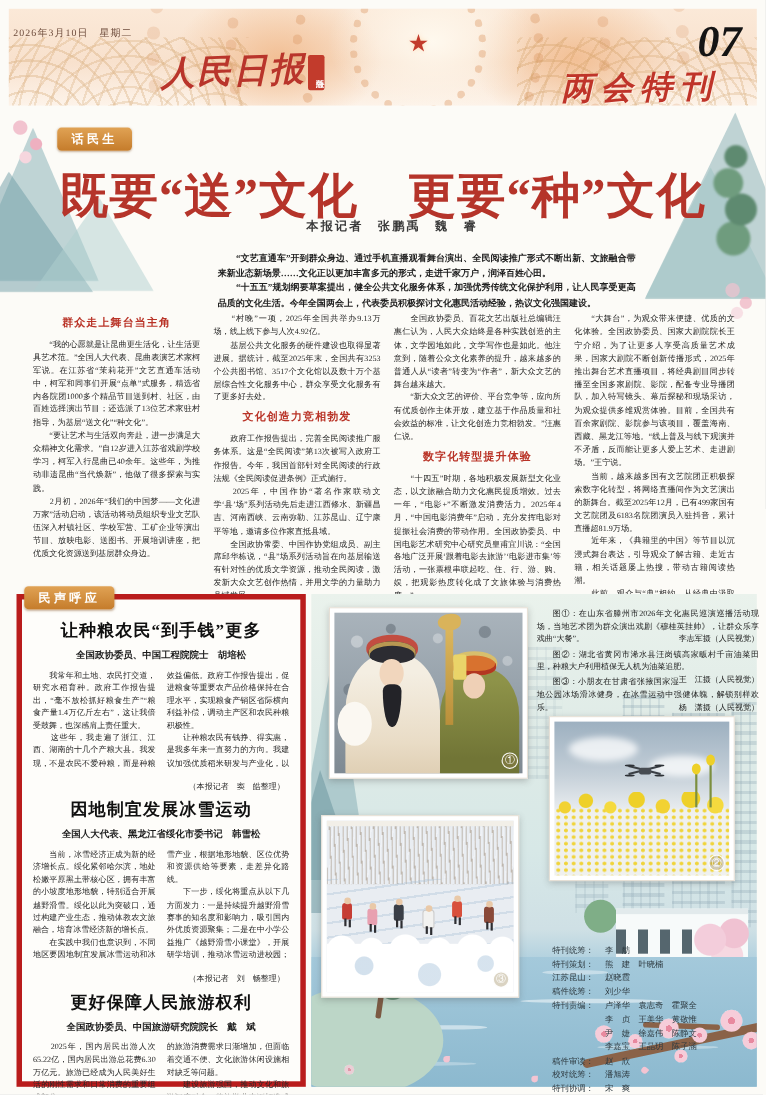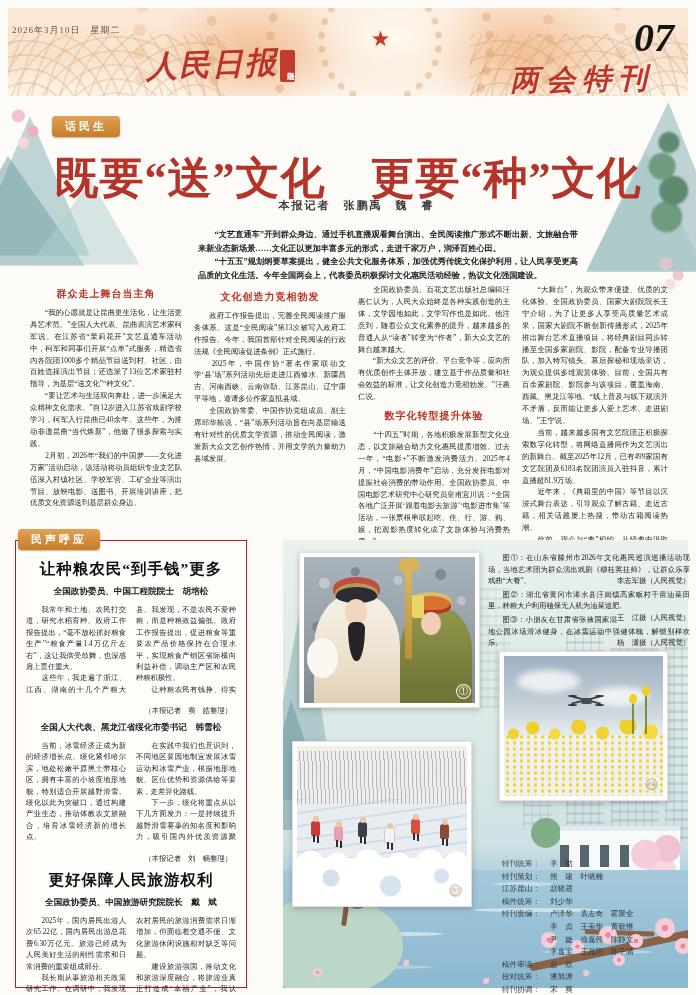--- a/index.html
+++ b/index.html
@@ -75,22 +75,22 @@
        text-align:justify;color:#262626;}
   .col .bodytext{white-space:pre-line;}
   .subhead{font-size:10px;font-weight:bold;color:#b93327;text-align:center;letter-spacing:1px;
            margin:7px 0 7px;}
   .c1{left:30px;top:288px;width:152px;} .c1 .subhead{margin-top:0;}
   .c2{left:194px;top:284px;width:152px;}
   .c3{left:358px;top:284px;width:152px;}
   .c4{left:522px;top:284px;width:146px;}
 
   
-  .voice{position:absolute;left:15px;top:540px;width:232px;height:448px;box-sizing:border-box;
-         border:1px solid #b91c1c;background:#fefdfa;padding:14px 10px 6px;z-index:5;}
+  .voice{position:absolute;left:15px;top:540px;width:263px;height:448px;box-sizing:border-box;
+         border:5px solid #b91c1c;background:#fefdfa;padding:14px 10px 6px;z-index:5;}
   .tag-voice{left:2px;top:-12px;position:absolute;}
   .vart{margin-bottom:6px;}
   .vtitle{text-align:center;font-size:15.5px;font-weight:900;color:#101010;letter-spacing:1px;margin:4px 0 6px;}
   .vauthor{text-align:center;font-size:8.6px;font-weight:bold;color:#1c1c1c;margin-bottom:6px;}
   .vbody{columns:2;column-gap:10px;font-size:7.3px;line-height:11.4px;text-align:justify;
          color:#262626;white-space:pre-line;overflow:hidden;}
   .vb1{max-height:100px;} .vb2{max-height:112px;} .vb3{max-height:88px;}
   .vcredit{text-align:right;font-size:7.3px;color:#262626;margin-top:2px;padding-right:4px;}
 
   
@@ -291,20 +291,22 @@
   <div class="intro">　　“文艺直通车”开到群众身边、通过手机直播观看舞台演出、全民阅读推广形式不断出新、文旅融合带来新业态新场景……文化正以更加丰富多元的形式，走进千家万户，润泽百姓心田。
 　　“十五五”规划纲要草案提出，健全公共文化服务体系，加强优秀传统文化保护利用，让人民享受更高品质的文化生活。今年全国两会上，代表委员积极探讨文化惠民活动经验，热议文化强国建设。</div>
 
   <div class="col c1">
     <div class="subhead">群众走上舞台当主角</div>
     <div class="bodytext">　　“我的心愿就是让昆曲更生活化，让生活更具艺术范。”全国人大代表、昆曲表演艺术家柯军说。在江苏省“茉莉花开”文艺直通车活动中，柯军和同事们开展“点单”式服务，精选省内各院团1000多个精品节目送到村、社区，由百姓选择演出节目；还选派了13位艺术家驻村指导，为基层“送文化”“种文化”。
 　　“要让艺术与生活双向奔赴，进一步满足大众精神文化需求。”自12岁进入江苏省戏剧学校学习，柯军入行昆曲已40余年。这些年，为推动非遗昆曲“当代焕新”，他做了很多探索与实践。
 　　2月初，2026年“我们的中国梦——文化进万家”活动启动，该活动将动员组织专业文艺队伍深入村镇社区、学校军营、工矿企业等演出节目、放映电影、送图书、开展培训讲座，把优质文化资源送到基层群众身边。</div>
   </div>
   <div class="col c2">
+    <div class="bodytext">　　“村晚”一项，2025年全国共举办9.13万场，线上线下参与人次4.92亿。
+　　基层公共文化服务的硬件建设也取得显著进展。据统计，截至2025年末，全国共有3253个公共图书馆、3517个文化馆以及数十万个基层综合性文化服务中心，群众享受文化服务有了更多好去处。</div>
     <div class="subhead">文化创造力竞相勃发</div>
     <div class="bodytext">　　政府工作报告提出，完善全民阅读推广服务体系。这是“全民阅读”第13次被写入政府工作报告。今年，我国首部针对全民阅读的行政法规《全民阅读促进条例》正式施行。
 　　2025年，中国作协“著名作家联动文学‘县’场”系列活动先后走进江西修水、新疆昌吉、河南西峡、云南弥勒、江苏昆山、辽宁康平等地，邀请多位作家直抵县域。
 　　全国政协常委、中国作协党组成员、副主席邱华栋说，“县”场系列活动旨在向基层输送有针对性的优质文学资源，推动全民阅读，激发新大众文艺创作热情，并用文学的力量助力县域发展。</div>
   </div>
   <div class="col c3">
     <div class="bodytext">　　全国政协委员、百花文艺出版社总编辑汪惠仁认为，人民大众始终是各种实践创造的主体，文学园地如此，文学写作也是如此。他注意到，随着公众文化素养的提升，越来越多的普通人从“读者”转变为“作者”，新大众文艺的舞台越来越大。
 　　“新大众文艺的评价、平台竞争等，应向所有优质创作主体开放，建立基于作品质量和社会效益的标准，让文化创造力竞相勃发。”汪惠仁说。</div>
     <div class="subhead">数字化转型提升体验</div>
     <div class="bodytext">　　“十四五”时期，各地积极发展新型文化业态，以文旅融合助力文化惠民提质增效。过去一年，“电影+”不断激发消费活力。2025年4月，“中国电影消费年”启动，充分发挥电影对提振社会消费的带动作用。全国政协委员、中国电影艺术研究中心研究员皇甫宜川说：“全国各地广泛开展‘跟着电影去旅游’‘电影进市集’等活动，一张票根串联起吃、住、行、游、购、娱，把观影热度转化成了文旅体验与消费热度。”
@@ -324,20 +326,21 @@
     <article class="vart">
       <h2 class="vtitle">让种粮农民“到手钱”更多</h2>
       <div class="vauthor">全国政协委员、中国工程院院士　胡培松</div>
       <div class="vbody vb1">　　我常年和土地、农民打交道，研究水稻育种。政府工作报告提出，“毫不放松抓好粮食生产”“粮食产量1.4万亿斤左右”，这让我倍受鼓舞，也深感肩上责任重大。
 　　这些年，我走遍了浙江、江西、湖南的十几个产粮大县。我发现，不是农民不爱种粮，而是种粮效益偏低。政府工作报告提出，促进粮食等重要农产品价格保持在合理水平，实现粮食产销区省际横向利益补偿，调动主产区和农民种粮积极性。
 　　让种粮农民有钱挣、得实惠，是我多年来一直努力的方向。我建议加强优质稻米研发与产业化，以水稻品种的优质化带动粮食生产优质化，提高稻米附加值，让种粮农民“到手钱”更多。</div>
       <div class="vcredit">（本报记者　窦　皓整理）</div>
     </article>
 
     <article class="vart">
+      <h2 class="vtitle">因地制宜发展冰雪运动</h2>
       <div class="vauthor">全国人大代表、黑龙江省绥化市委书记　韩雪松</div>
       <div class="vbody vb2">　　当前，冰雪经济正成为新的经济增长点。绥化紧邻哈尔滨，地处松嫩平原黑土带核心区，拥有丰富的小坡度地形地貌，特别适合开展越野滑雪。绥化以此为突破口，通过构建产业生态，推动体教农文旅融合，培育冰雪经济新的增长点。
 　　在实践中我们也意识到，不同地区要因地制宜发展冰雪运动和冰雪产业，根据地形地貌、区位优势和资源供给等要素，走差异化路线。
 　　下一步，绥化将重点从以下几方面发力：一是持续提升越野滑雪赛事的知名度和影响力，吸引国内外优质资源聚集；二是在中小学公益推广《越野滑雪小课堂》，开展研学培训，推动冰雪运动进校园；三是打造以越野滑雪为核心的融合创新项目，建设“城市越野滑雪（滑轮）街区”，让越野滑雪成为城市独特风景。</div>
       <div class="vcredit">（本报记者　刘　畅整理）</div>
     </article>
 
     <article class="vart">
       <h2 class="vtitle">更好保障人民旅游权利</h2>
       <div class="vauthor">全国政协委员、中国旅游研究院院长　戴　斌</div>

